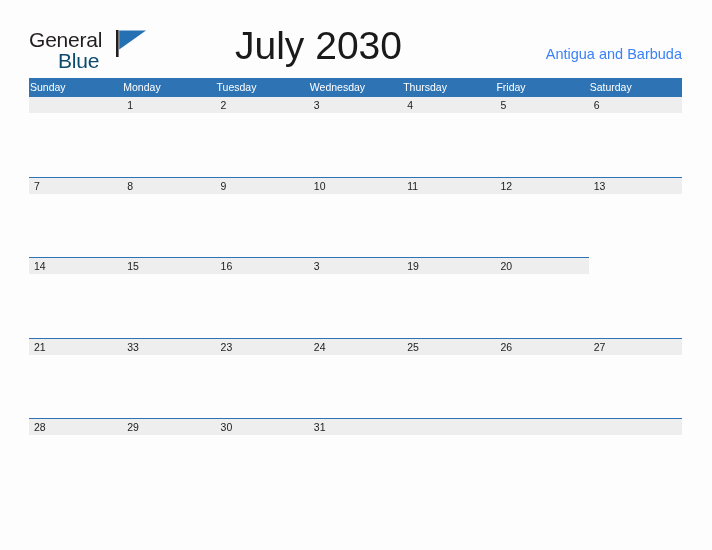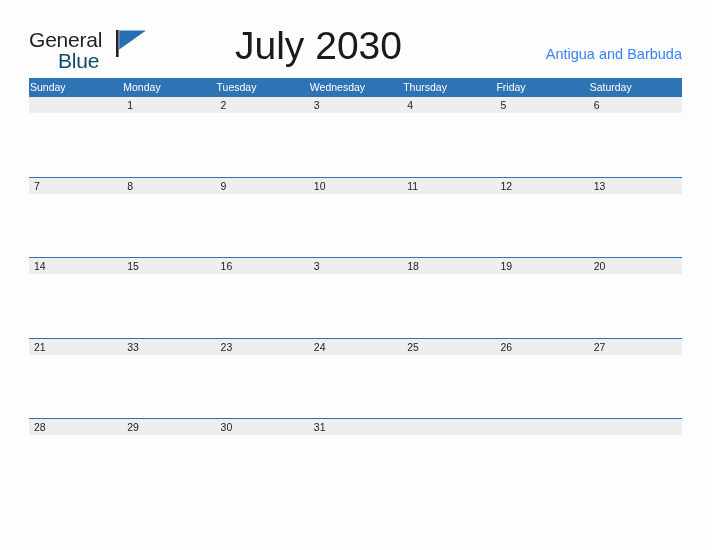--- a/index.html
+++ b/index.html
@@ -251,24 +251,20 @@
     <div class="day-cell">
         <div class="day-band"></div>
         <span class="day-number">16</span>
       </div>
     <div class="day-cell">
         <div class="day-band"></div>
         <span class="day-number">3</span>
       </div>
     <div class="day-cell">
         <div class="day-band"></div>
-        <span class="day-number">18</span>
-      </div>
-    <div class="day-cell">
-        <div class="day-band"></div>
         <span class="day-number">19</span>
       </div>
     <div class="day-cell">
         <div class="day-band"></div>
         <span class="day-number">20</span>
       </div>
   </div>
 
   <div class="week-row">
     <div class="day-cell">

